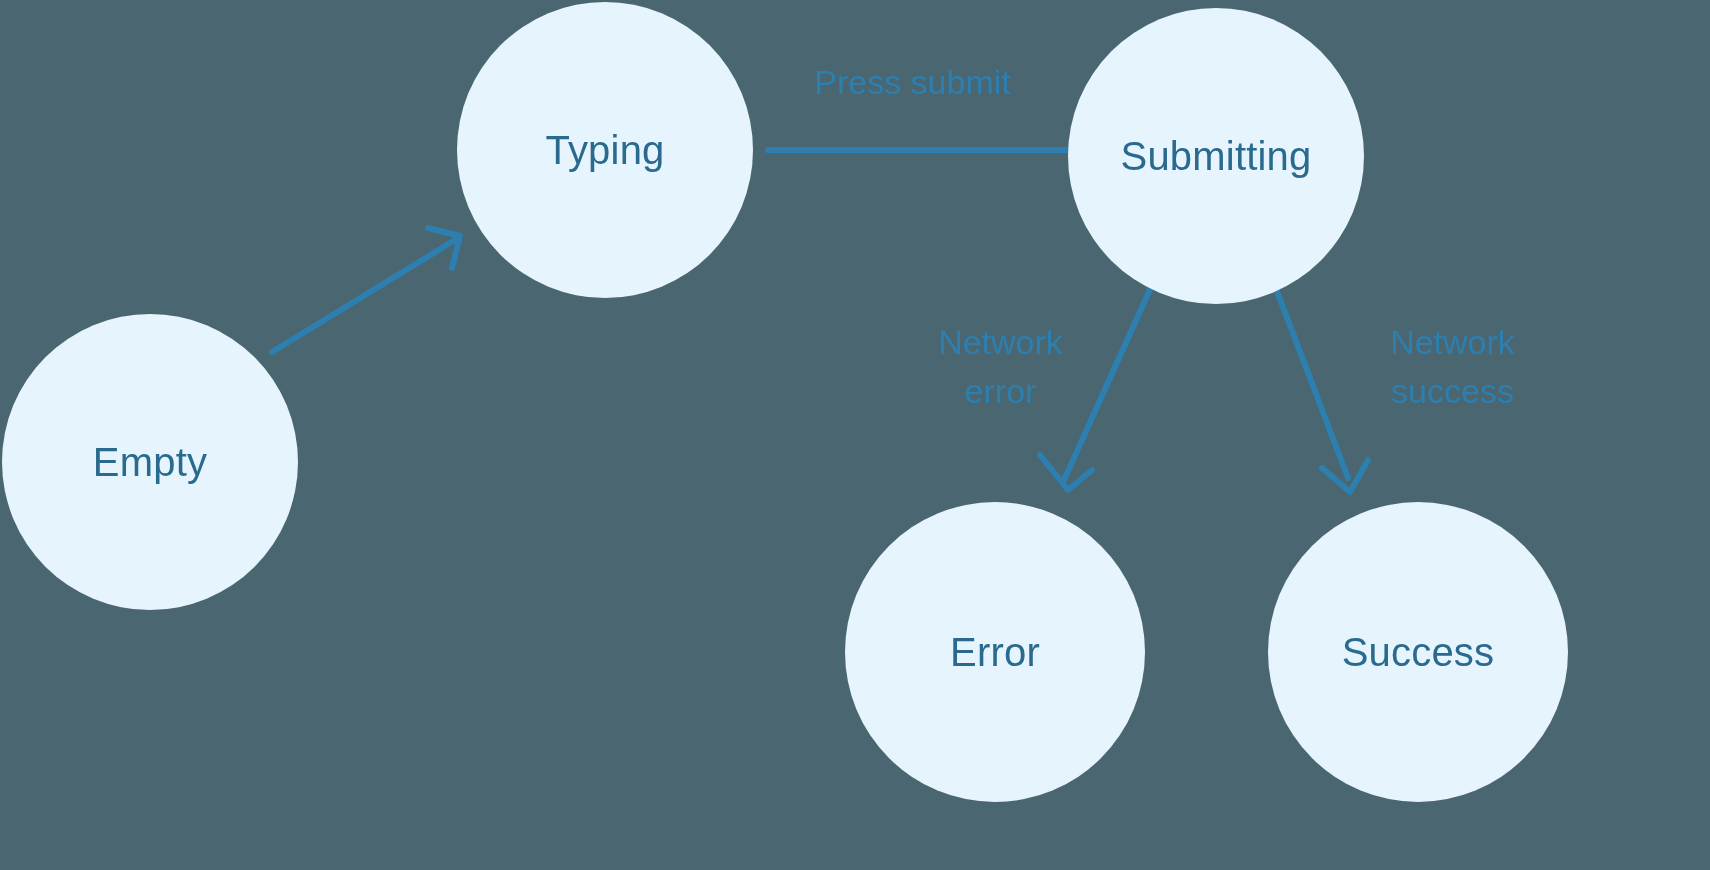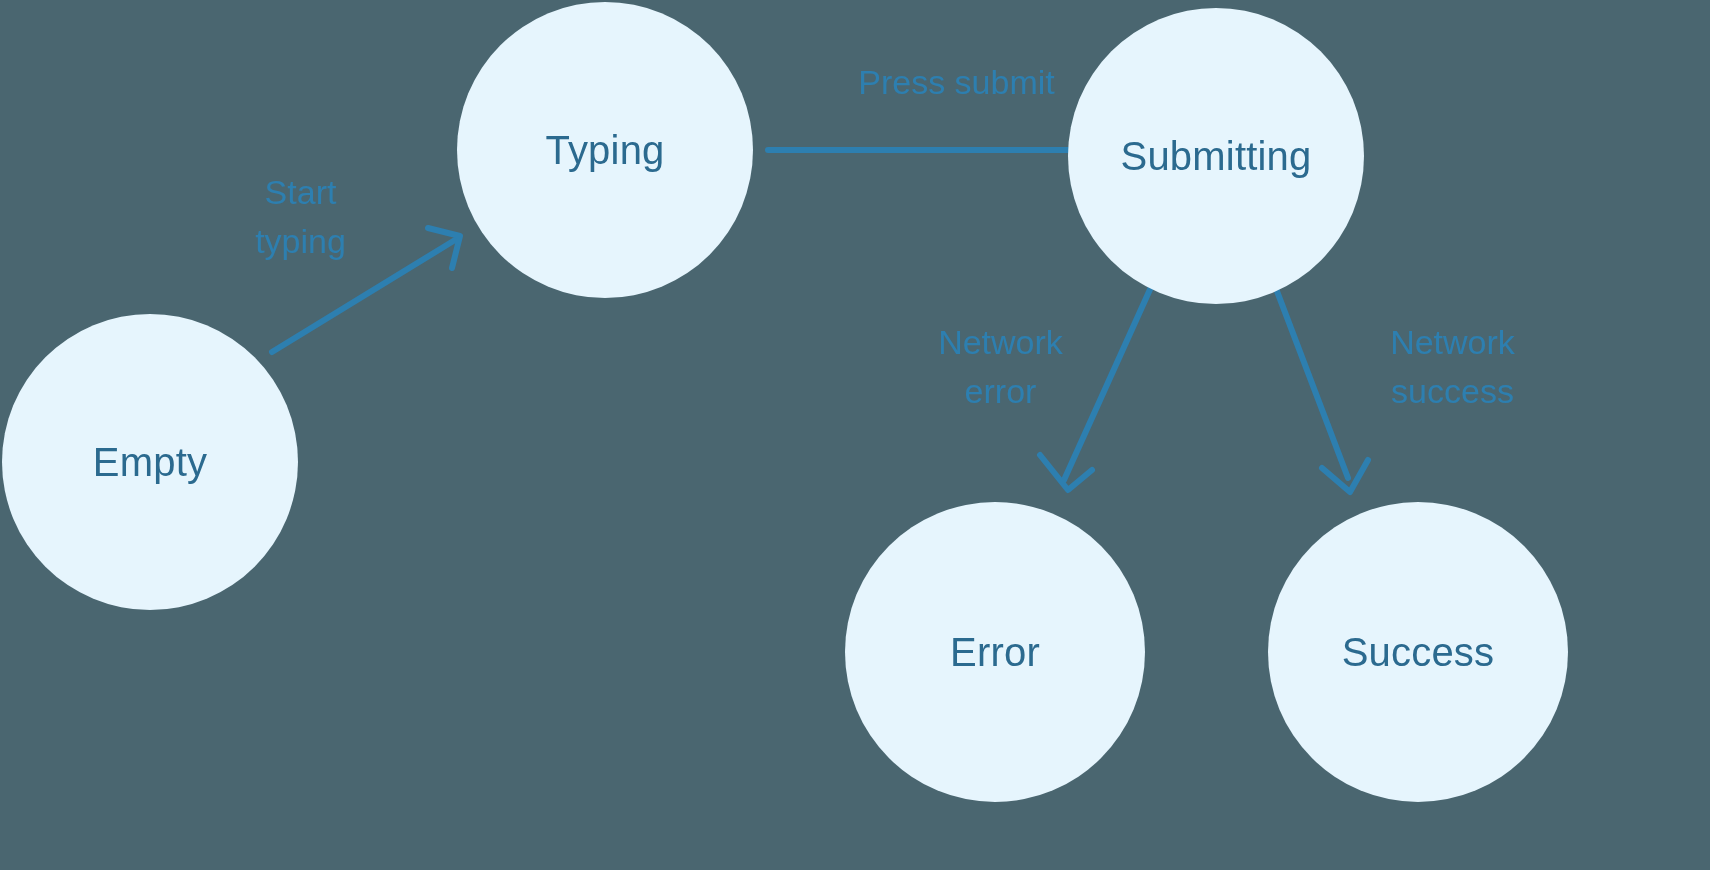--- a/index.html
+++ b/index.html
@@ -95,24 +95,22 @@
   </div>
 
   <div class="node" style="left:845px; top:502px; width:300px; height:300px;">
     <span class="node-label">Error</span>
   </div>
 
   <div class="node" style="left:1268px; top:502px; width:300px; height:300px;">
     <span class="node-label">Success</span>
   </div>
 
-  <div class="edge-label" style="left:168px; top:168px; width:265px;">Start
-typing</div>
 
-  <div class="edge-label" style="left:824px; top:58px; width:265px;">Press submit</div>
+  <div class="edge-label" style="left:780px; top:58px; width:265px;">Press submit</div>
 
   <div class="edge-label" style="left:868px; top:318px; width:265px;">Network
 error</div>
 
   <div class="edge-label" style="left:1320px; top:318px; width:265px;">Network
 success</div>
 
 </div>
 
 </body></html>

